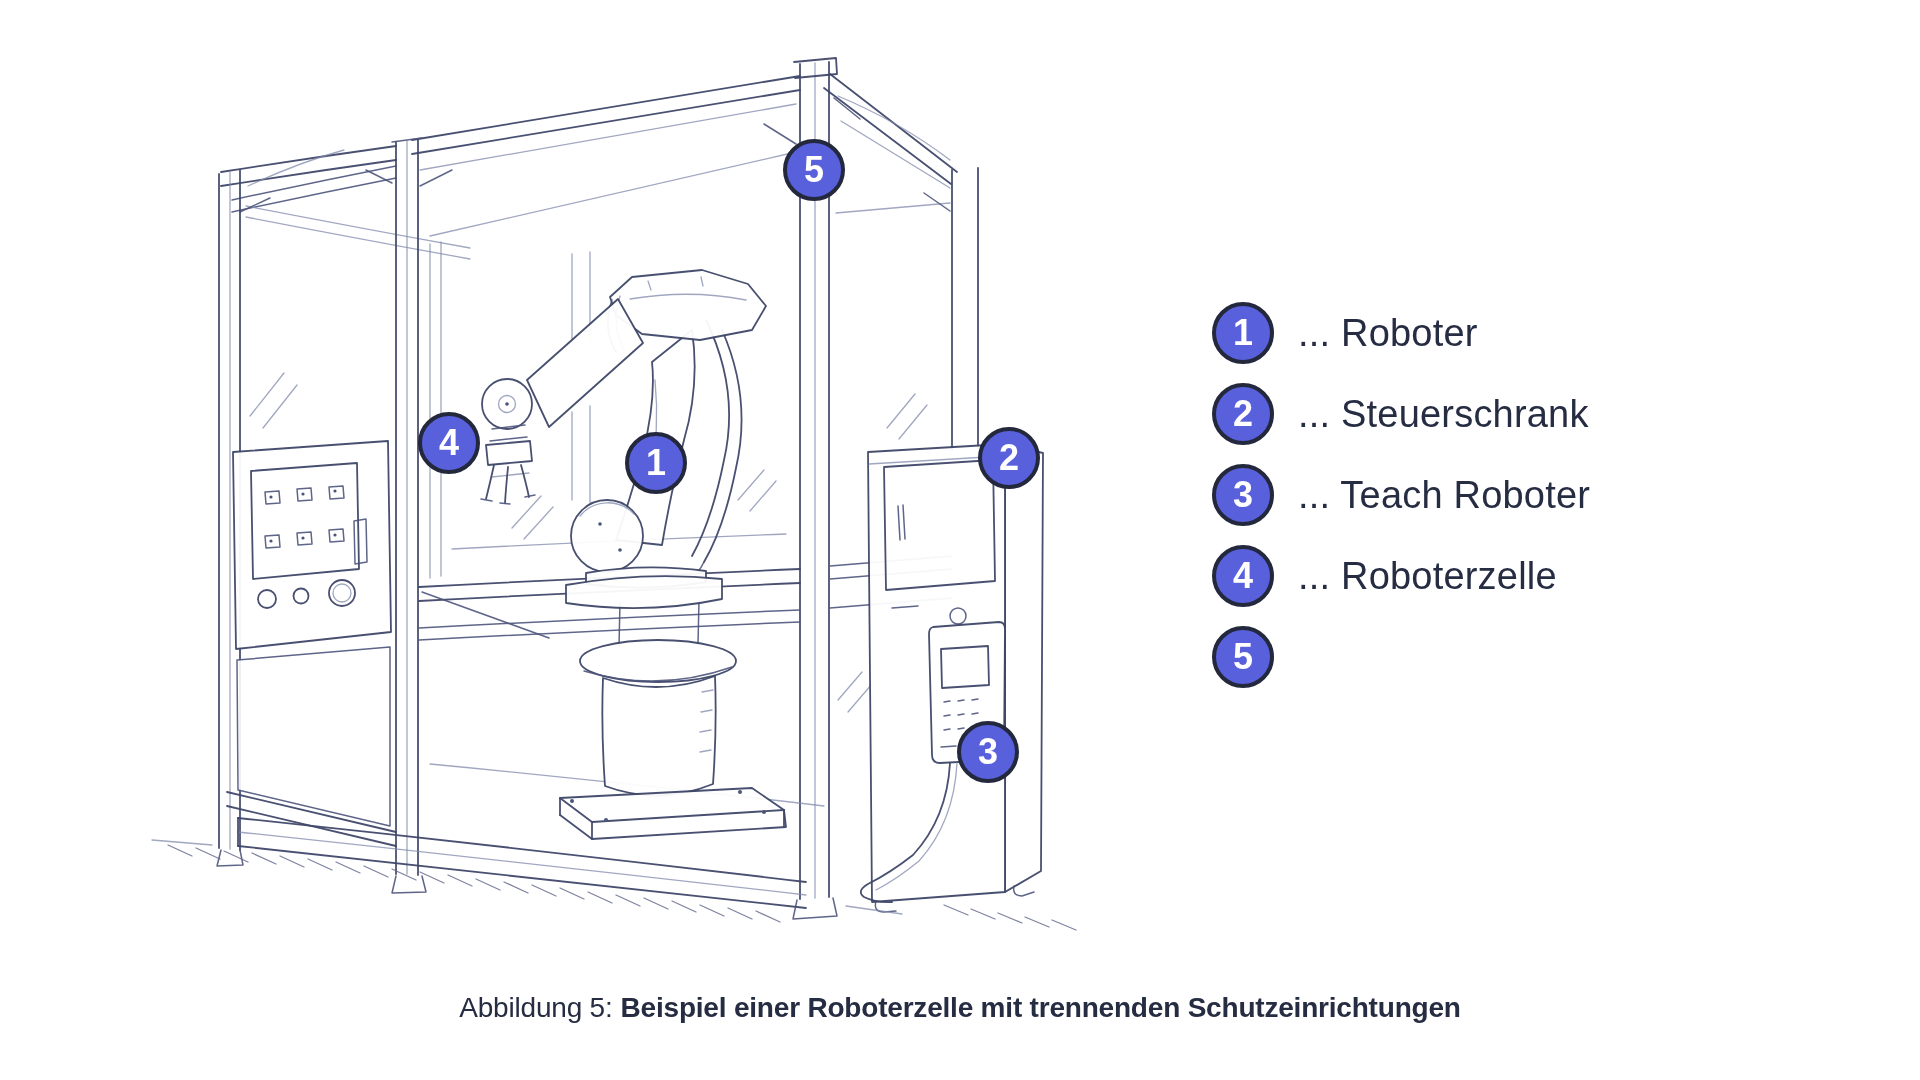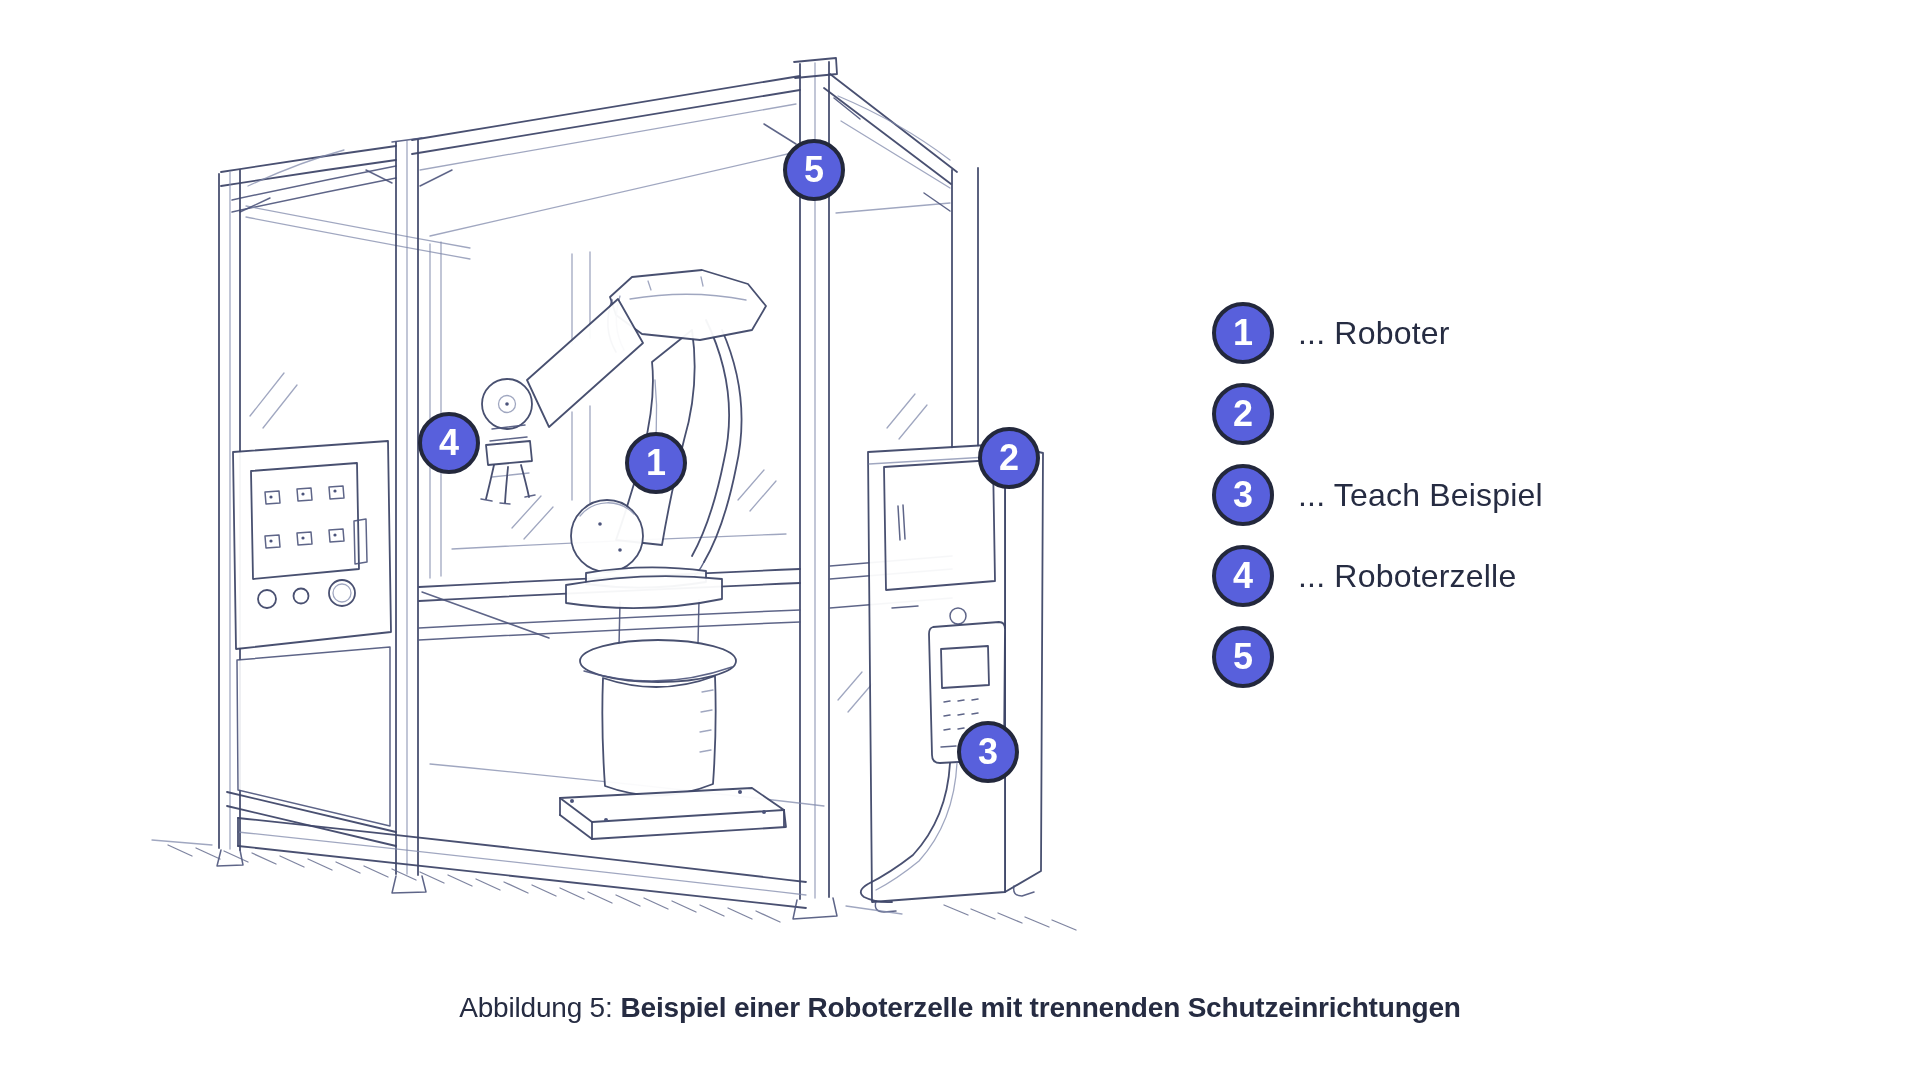--- a/index.html
+++ b/index.html
@@ -20,21 +20,21 @@
   .badge{
     position:absolute;width:62px;height:62px;box-sizing:border-box;border-radius:50%;
     background:var(--badge-fill,#5860dc);border:4px solid var(--badge-border,#23283c);
     color:var(--badge-number,#ffffff);display:flex;align-items:center;justify-content:center;
     font-weight:700;font-size:36px;line-height:1;transform:translate(-50%,-50%);
     user-select:none;
   }
   .legend{position:absolute;left:1212px;top:302px;display:flex;flex-direction:column;gap:19px;}
   .legend-row{display:flex;align-items:center;gap:24px;height:62px;}
   .legend-row .badge{position:static;transform:none;flex:0 0 62px;}
-  .legend-label{font-size:32px;font-weight:400;color:var(--text-main,#262c42);white-space:nowrap;letter-spacing:.2px;}
+  .legend-label{font-size:38px;font-weight:400;color:var(--text-main,#262c42);white-space:nowrap;letter-spacing:.2px;}
 
   .caption{
     position:absolute;left:0;top:992px;width:100%;text-align:center;
     font-size:28px;color:var(--text-main,#262c42);letter-spacing:-0.2px;
   }
   .cap-prefix{font-weight:400;margin-right:8px;}
   .cap-title{font-weight:700;}
 </style>
 </head>
 <body>
@@ -243,26 +243,27 @@
     <div class="legend-row">
       <div class="badge">
         <span>1</span>
       </div>
       <div class="legend-label">... Roboter</div>
     </div>
     <div class="legend-row">
       <div class="badge">
         <span>2</span>
       </div>
+      <div class="legend-label">... Steuerschrank</div>
     </div>
     <div class="legend-row">
       <div class="badge">
         <span>3</span>
       </div>
-      <div class="legend-label">... Teach Beispiel</div>
+      <div class="legend-label">... Teach Roboter</div>
     </div>
     <div class="legend-row">
       <div class="badge">
         <span>4</span>
       </div>
       <div class="legend-label">... Roboterzelle</div>
     </div>
     <div class="legend-row">
       <div class="badge">
         <span>5</span>

